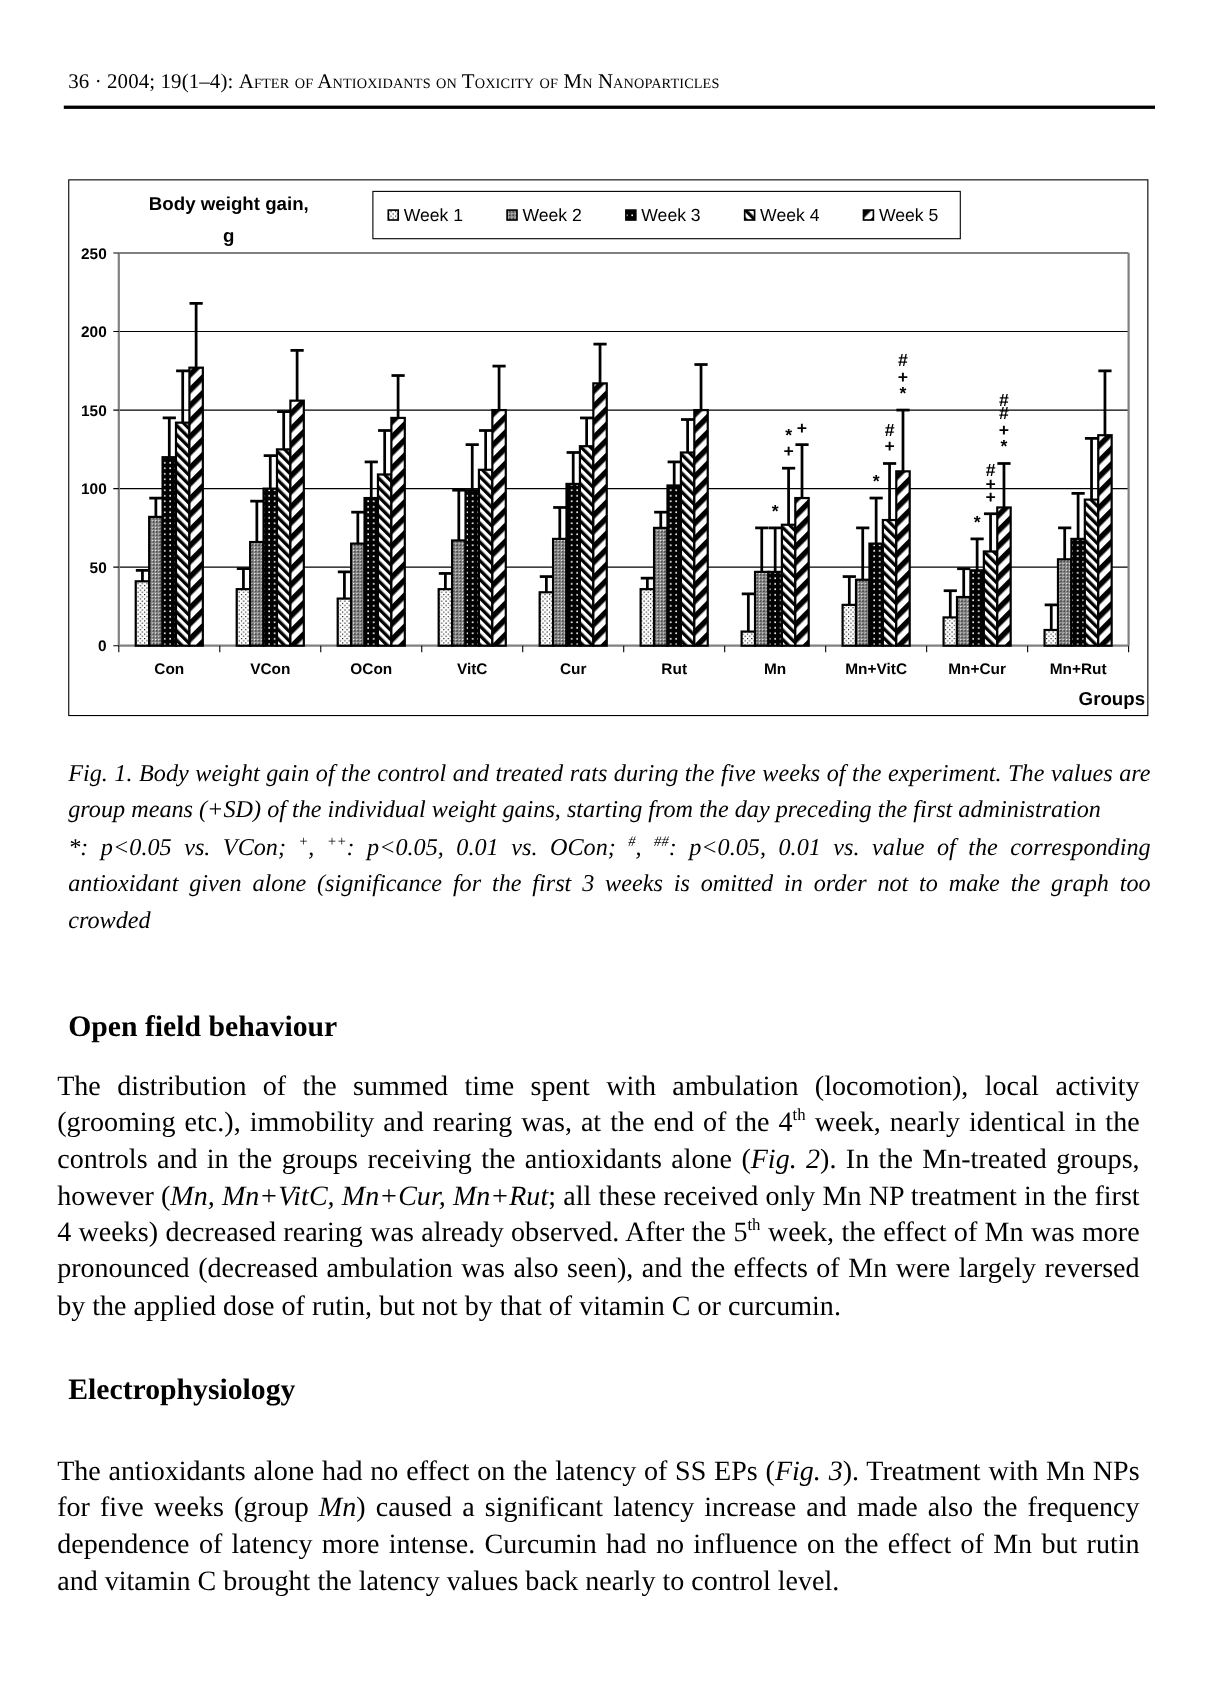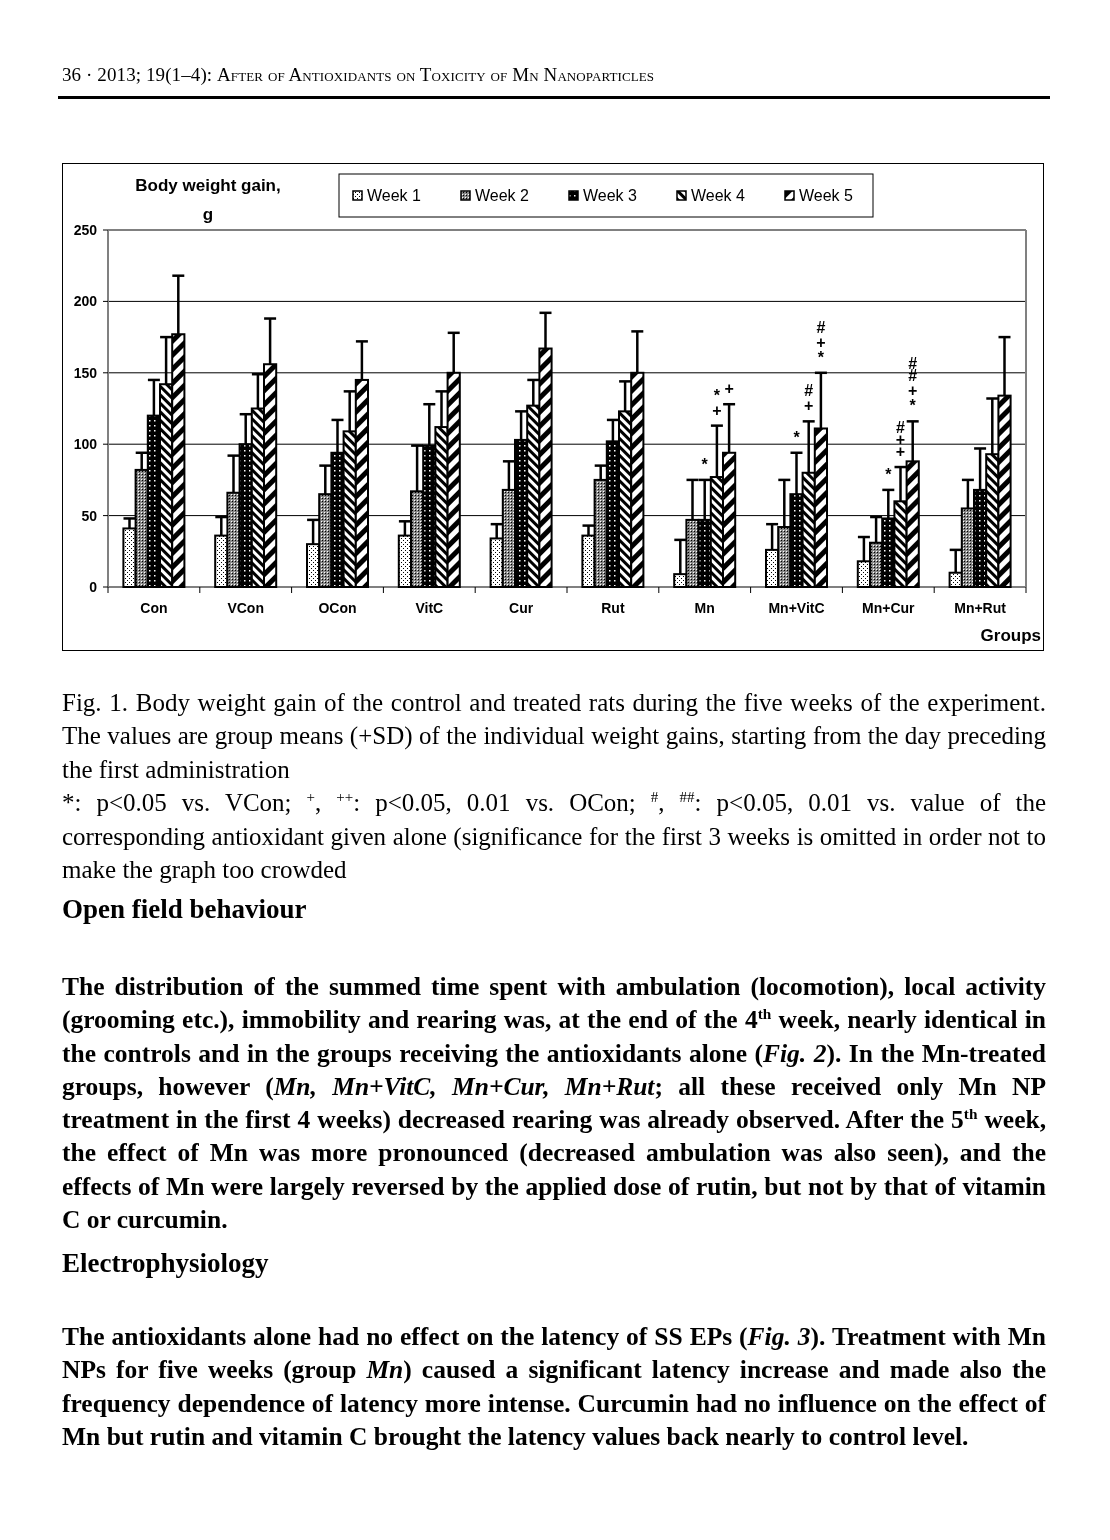--- a/index.html
+++ b/index.html
@@ -2,30 +2,30 @@
 <html><head>
 <meta charset="utf-8">
 <style>
   html, body { margin:0; padding:0; background:#fff; }
   body { width:1110px; height:1540px; position:relative; font-family:"Liberation Serif", serif; color:#000; overflow:hidden; }
   .running-head { position:absolute; left:62px; top:64px; font-size:19px; letter-spacing:0.1px; }
   .running-head .sc { font-variant:small-caps; }
   .head-rule { position:absolute; left:58px; top:96px; width:992px; height:3px; background:#000; }
   .figure-box { position:absolute; left:62px; top:163px; width:982px; height:488px; border:1px solid #000; box-sizing:border-box; }
   svg text { font-family:"Liberation Sans", sans-serif; }
-  .caption { position:absolute; left:62px; top:686px; width:984px; font-size:25px; line-height:33.4px; text-align:justify; }
+  .caption { position:absolute; left:62px; top:686px; width:984px; font-style:italic; font-size:22px; line-height:33.4px; text-align:justify; }
   .caption p { margin:0; }
   .h2 { position:absolute; left:62px; font-weight:bold; font-size:27px; }
-  .body-text { position:absolute; left:62px; width:984px; font-size:25.5px; line-height:33.3px; text-align:justify; margin:0;font-weight:bold; }
+  .body-text { position:absolute; left:52px; width:984px; font-size:25.5px; line-height:33.3px; text-align:justify; margin:0; }
   sup { font-size:60%; line-height:0; }
 </style>
 </head>
 <body>
 
-<div class="running-head"><span>36 · 2013; 19(1–4): </span><span class="sc">After of Antioxidants on Toxicity of Mn Nanoparticles</span></div>
+<div class="running-head"><span>36 · 2004; 19(1–4): </span><span class="sc">After of Antioxidants on Toxicity of Mn Nanoparticles</span></div>
 <div class="head-rule"></div>
 
 <div class="figure-box">
   <svg id="chart" width="980" height="486" viewBox="0 0 980 486" xmlns="http://www.w3.org/2000/svg">
     <defs>
       <pattern id="p1" width="4" height="4" patternUnits="userSpaceOnUse">
           <rect width="4" height="4" fill="#fff"></rect>
           <rect x="0" y="0" width="1" height="1" fill="#000"></rect>
           <rect x="2" y="2" width="1" height="1" fill="#000"></rect>
         </pattern>
@@ -285,17 +285,17 @@
         </g>
     </g>
   </svg>
 </div>
 
 <div class="caption">
   <p>Fig. 1. Body weight gain of the control and treated rats during the five weeks of the experiment. The values are group means (+SD) of the individual weight gains, starting from the day preceding the first administration</p>
   <p><span>*: p&lt;0.05 vs. VCon; </span><sup>+</sup><span>, </span><sup>++</sup><span>: p&lt;0.05, 0.01 vs. OCon; </span><sup>#</sup><span>, </span><sup>##</sup><span>: p&lt;0.05, 0.01 vs. value of the corresponding antioxidant given alone (significance for the first 3 weeks is omitted in order not to make the graph too crowded</span></p>
 </div>
 
-<div class="h2" style="top:894px;">Open field behaviour</div>
+<div class="h2" style="top:918px;">Open field behaviour</div>
 <p class="body-text" style="top:970px;"><span>The distribution of the summed time spent with ambulation (locomotion), local activity (grooming etc.), immobility and rearing was, at the end of the 4</span><sup>th</sup><span> week, nearly identical in the controls and in the groups receiving the antioxidants alone (</span><i>Fig. 2</i><span>). In the Mn-treated groups, however (</span><i>Mn, Mn+VitC, Mn+Cur, Mn+Rut</i><span>; all these received only Mn NP treatment in the first 4 weeks) decreased rearing was already observed. After the 5</span><sup>th</sup><span> week, the effect of Mn was more pronounced (decreased ambulation was also seen), and the effects of Mn were largely reversed by the applied dose of rutin, but not by that of vitamin C or curcumin.</span></p>
 
 <div class="h2" style="top:1248px;">Electrophysiology</div>
 <p class="body-text" style="top:1320px;"><span>The antioxidants alone had no effect on the latency of SS EPs (</span><i>Fig. 3</i><span>). Treatment with Mn NPs for five weeks (group </span><i>Mn</i><span>) caused a significant latency increase and made also the frequency dependence of latency more intense. Curcumin had no influence on the effect of Mn but rutin and vitamin C brought the latency values back nearly to control level.</span></p>
 
 </body></html>

